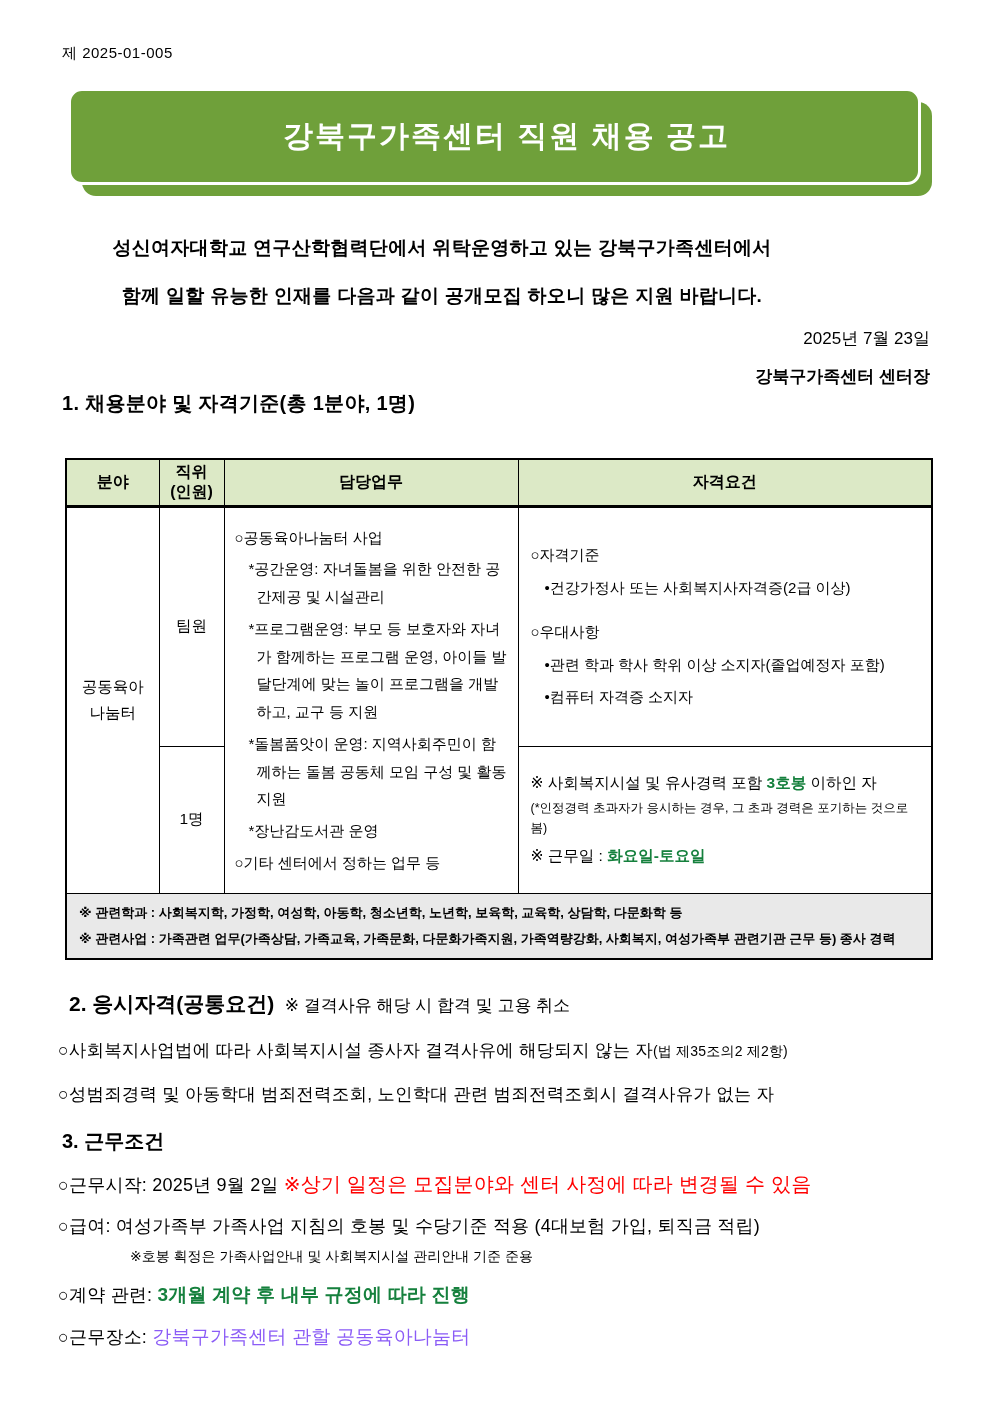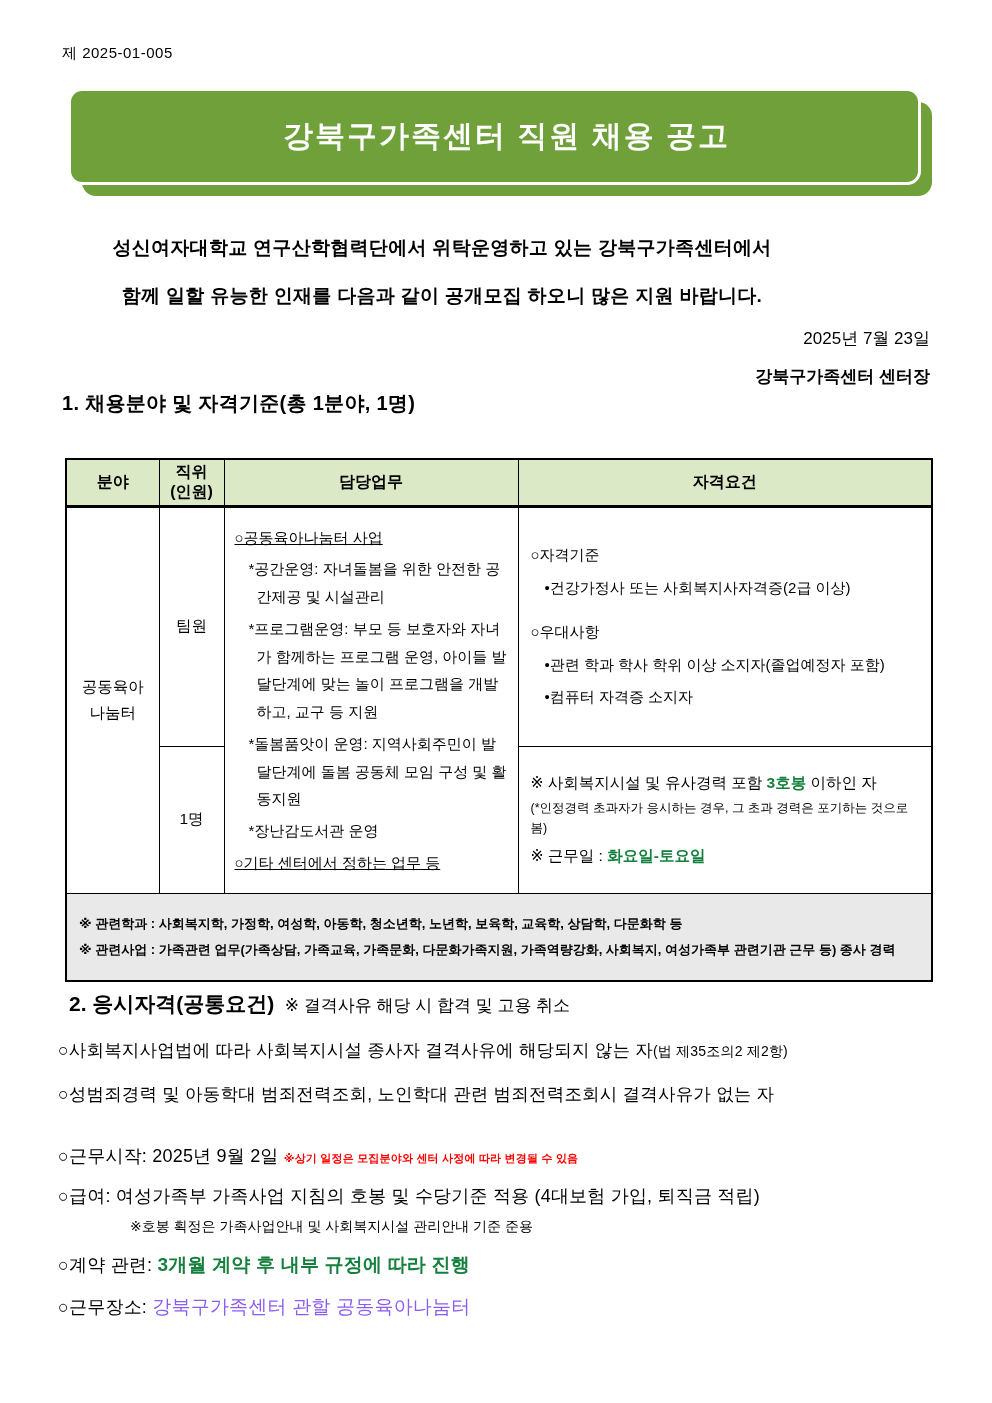--- a/index.html
+++ b/index.html
@@ -53,49 +53,49 @@
   tr.thead th {
     background:#DCE9C6; font-weight:600; font-size:16px;
     height:47px; text-align:center; border-bottom:3px solid #000;
     line-height:1.25;
   }
   td.field-cell { text-align:center; line-height:1.7; font-size:15.5px; }
   td.pos-cell { text-align:center; font-size:15.5px; }
   tr.row1 { height:240px; }
   tr.row2 { height:147px; }
   td.duties-cell { vertical-align:top; padding:12px 8px 8px 10px; line-height:1.85; }
-  .duty-top { margin-bottom:4px;text-decoration:underline; }
+  .duty-top { margin-bottom:4px; }
   .duty-sub { padding-left:22px; text-indent:-8px; margin-bottom:4px; }
   td.qual-cell { padding:10px 10px 10px 12px; line-height:1.5; }
   .qual-h { margin:10px 0 10px 0; }
   .qual-i { padding-left:14px; margin:10px 0 10px 0; }
   td.cond-cell { padding:8px 8px 8px 12px; line-height:1.6; font-size:15.5px; }
   .cond-line1 { margin:6px 0 2px 0; }
   .cond-small { font-size:12.5px; margin:2px 0; }
   .cond-line2 { margin:6px 0; }
   .red { color:#8b5cf6; }
   .red-bold { color:#15803d; font-weight:700; }
   tr.tfoot td {
     background:#E9E9E9; font-size:13px; font-weight:600;
-    height:66px; padding:17px 12px; line-height:2.0; vertical-align:middle;
+    height:66px; padding:6px 12px; line-height:2.0; vertical-align:middle;
   }
 
   
   .section2 { position:absolute; left:52px; top:990px; width:900px; }
   .sec2-headline { margin-left:17px; }
   .sec2-headline .big { font-size:21px; font-weight:700; }
   .sec2-headline .note { font-size:17px; font-weight:400; margin-left:6px; }
   .sec2-item { font-size:17.5px; margin-top:20px; margin-left:6px; letter-spacing:0.2px; }
   .small-inline { font-size:14px; }
 
   
   .section3 { position:absolute; left:52px; top:1128px; width:920px; }
   .sec3-heading { margin-left:10px; font-size:20px; font-weight:700; }
   .sec3-item { font-size:18px; margin-top:16px; margin-left:6px; letter-spacing:0.2px; }
-  .sec3-note-red { font-size:11px; font-weight:700; color:#FF0000; }
+  .sec3-note-red { font-size:20px; font-weight:400; color:#FF0000; }
   .sec3-small { font-size:14px; }
   .sec3-subnote { font-size:14px; margin-top:10px; margin-left:78px; }
   .sec3-red-big { font-size:19px; }
 </style>
 </head>
 <body>
 
 <div class="page">
 
   <div class="doc-number">제 2025-01-005</div>
@@ -139,21 +139,21 @@
     <tr class="row1">
       <td class="field-cell" rowspan="2">
         <div>공동육아</div>
         <div>나눔터</div>
       </td>
       <td class="pos-cell">팀원</td>
       <td class="duties-cell" rowspan="2">
         <div class="duty-top">○공동육아나눔터 사업</div>
         <div class="duty-sub">*공간운영: 자녀돌봄을 위한 안전한 공간제공 및 시설관리</div>
         <div class="duty-sub">*프로그램운영: 부모 등 보호자와 자녀가 함께하는 프로그램 운영, 아이들 발달단계에 맞는 놀이 프로그램을 개발하고, 교구 등 지원</div>
-        <div class="duty-sub">*돌봄품앗이 운영: 지역사회주민이 발달단계에 돌봄 공동체 모임 구성 및 활동지원</div>
+        <div class="duty-sub">*돌봄품앗이 운영: 지역사회주민이 함께하는 돌봄 공동체 모임 구성 및 활동지원</div>
         <div class="duty-sub">*장난감도서관 운영</div>
         <div class="duty-top">○기타 센터에서 정하는 업무 등</div>
       </td>
       <td class="qual-cell">
         <div class="qual-h">○자격기준</div>
         <div class="qual-i">•건강가정사 또는 사회복지사자격증(2급 이상)</div>
         <div class="qual-h" style="margin-top:22px;">○우대사항</div>
         <div class="qual-i">•관련 학과 학사 학위 이상 소지자(졸업예정자 포함)</div>
         <div class="qual-i">•컴퓨터 자격증 소지자</div>
       </td>
@@ -184,20 +184,21 @@
       <span class="big">2. 응시자격(공통요건)</span>
       <span class="note">※ 결격사유 해당 시 합격 및 고용 취소</span>
     </div>
     <div class="sec2-item">
       <span>○사회복지사업법에 따라 사회복지시설 종사자 결격사유에 해당되지 않는 자</span><span class="small-inline">(법 제35조의2 제2항)</span>
     </div>
     <div class="sec2-item">○성범죄경력 및 아동학대 범죄전력조회, 노인학대 관련 범죄전력조회시 결격사유가 없는 자</div>
   </div>
 
   <div class="section3">
+    <div class="sec3-heading">3. 근무조건</div>
     <div class="sec3-item">
       <span>○근무시작: 2025년 9월 2일 </span><span class="sec3-note-red">※상기 일정은 모집분야와 센터 사정에 따라 변경될 수 있음</span>
     </div>
     <div class="sec3-item">○급여: 여성가족부 가족사업 지침의 호봉 및 수당기준 적용 (4대보험 가입, 퇴직금 적립)</div>
     <div class="sec3-subnote">※호봉 획정은 가족사업안내 및 사회복지시설 관리안내 기준 준용</div>
     <div class="sec3-item">
       <span>○계약 관련: </span><span class="red-bold sec3-red-big">3개월 계약 후 내부 규정에 따라 진행</span>
     </div>
     <div class="sec3-item">
       <span>○근무장소: </span><span class="red sec3-red-big">강북구가족센터 관할 공동육아나눔터</span>

